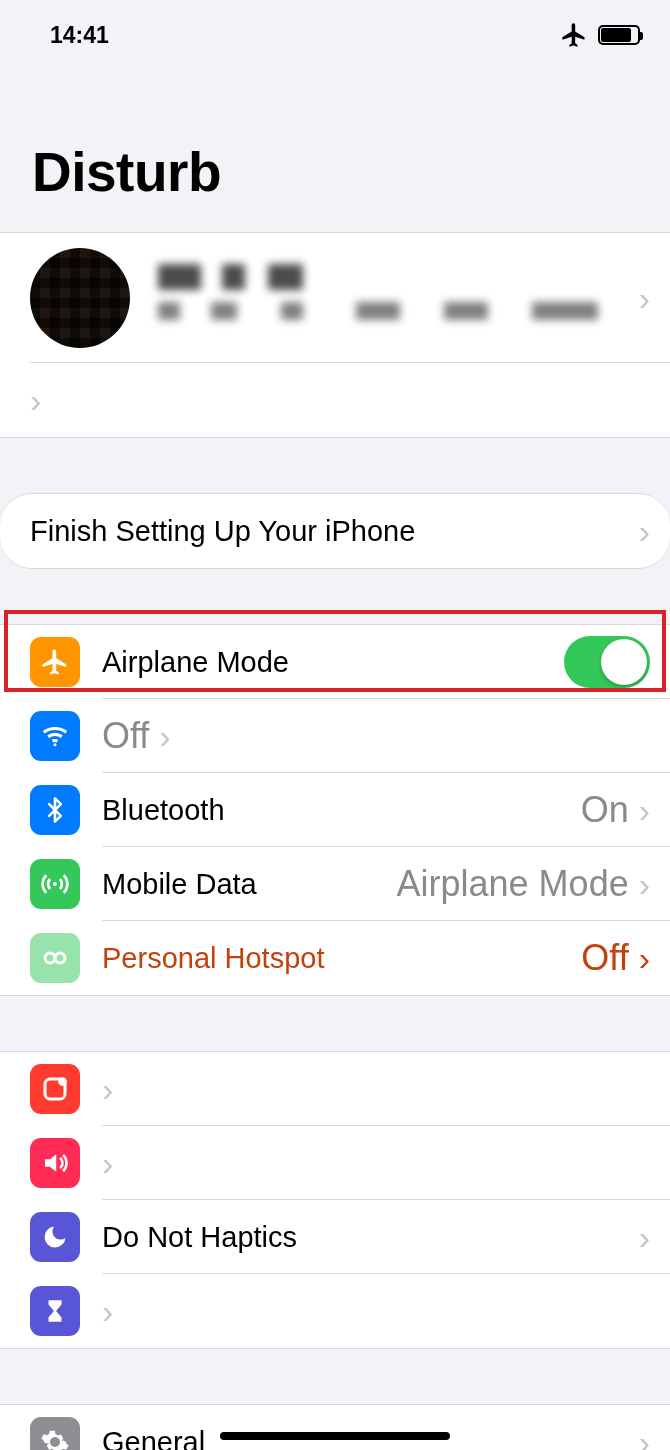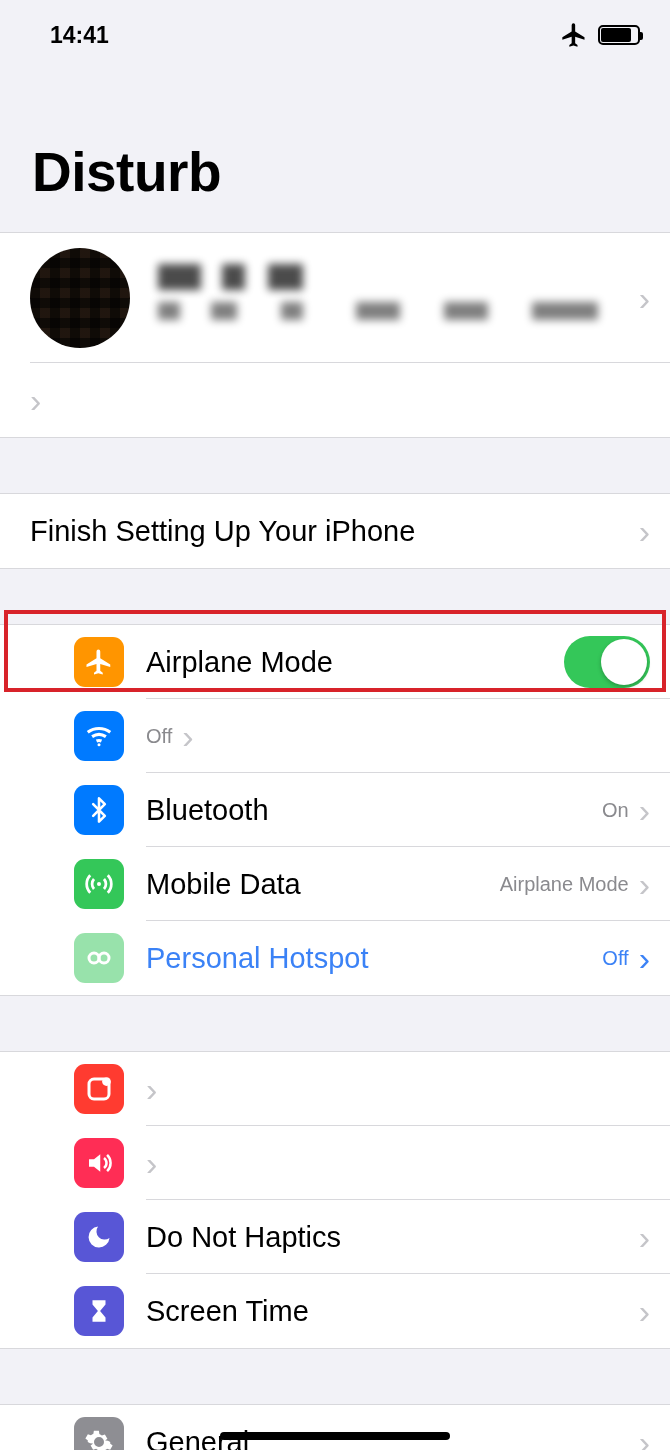--- a/index.html
+++ b/index.html
@@ -36,44 +36,44 @@
     font-weight: 800;
     padding: 70px 32px 28px 32px;
     letter-spacing: -0.5px;
   }
   .group {
     background: #fff;
     border-top: 1px solid #d8d8dc;
     border-bottom: 1px solid #d8d8dc;
   }
   .group + .group { margin-top: 55px; }
-  .gap-s { margin-top: 50px; }
-  .gap-m { margin-top: 60px; padding-left: 44px; }
+  .gap-s { margin-top: 50px; border-radius: 32px; }
+  .gap-m { margin-top: 60px; }
   .row {
     display: flex;
     align-items: center;
     min-height: 74px;
     padding: 0 20px 0 30px;
     font-size: 29px;
     position: relative;
   }
   .row .divider {
     position: absolute; left: 102px; right: 0; bottom: 0; height: 1px; background: #d8d8dc;
   }
   .row .divider.full { left: 30px; }
   .row.apple-id { min-height: 130px; padding-top: 10px; padding-bottom: 10px;}
   .icon-tile {
     width: 50px; height: 50px; border-radius: 11px;
     display: flex; align-items: center; justify-content: center;
     margin-right: 22px; flex-shrink: 0;
   }
   .label { flex: 1; }
-  .detail { color: #8a8a8e; font-size: 20px; margin-right: 10px; }
+  .detail { color: #8a8a8e; font-size: 36px; margin-right: 10px; }
   .chevron { color: #c5c5c9; font-size: 34px; font-weight: 300; }
-  .disabled .label, .disabled .detail, .disabled .chevron { color: #3b82f6; }
+  .disabled .label, .disabled .detail, .disabled .chevron { color: #c2410c; }
   .disabled .icon-tile { opacity: 0.5; }
   .avatar {
     width: 100px; height: 100px; border-radius: 50%;
     background:
       repeating-linear-gradient(0deg, #2a241e 0 10px, #5b4b3d 10px 20px),
       repeating-linear-gradient(90deg, #2a241e 0 10px, #5b4b3d 10px 20px);
     background-blend-mode: multiply;
     margin-right: 28px;
     flex-shrink: 0;
   }
@@ -251,21 +251,20 @@
     <span class="chevron">›</span>
     <div class="divider"></div>
   </div>
 
   <div class="row">
     <span class="icon-tile" style="background:#5856d6">
       <svg width="26" height="26" viewBox="0 0 24 24" fill="#fff">
           <path d="M6 2h12v4l-5 6 5 6v4H6v-4l5-6-5-6V2z"></path>
         </svg>
     </span>
-    <span class="label">Screen Time</span>
     <span class="chevron">›</span>
   </div>
 </div>
 
 <div class="group gap-m">
   <div class="row">
     <span class="icon-tile" style="background:#8e8e93">
       <svg width="30" height="30" viewBox="0 0 24 24" fill="#fff">
           <path d="M12 8a4 4 0 1 0 0 8 4 4 0 0 0 0-8zm9 4a7 7 0 0 1-.1 1.2l2 1.6-2 3.4-2.4-.8a7 7 0 0 1-2 1.2l-.4 2.5h-4l-.4-2.5a7 7 0 0 1-2-1.2l-2.4.8-2-3.4 2-1.6A7 7 0 0 1 3 12a7 7 0 0 1 .1-1.2l-2-1.6 2-3.4 2.4.8a7 7 0 0 1 2-1.2L7.9 3h4l.4 2.5a7 7 0 0 1 2 1.2l2.4-.8 2 3.4-2 1.6A7 7 0 0 1 21 12z"></path>
         </svg>

